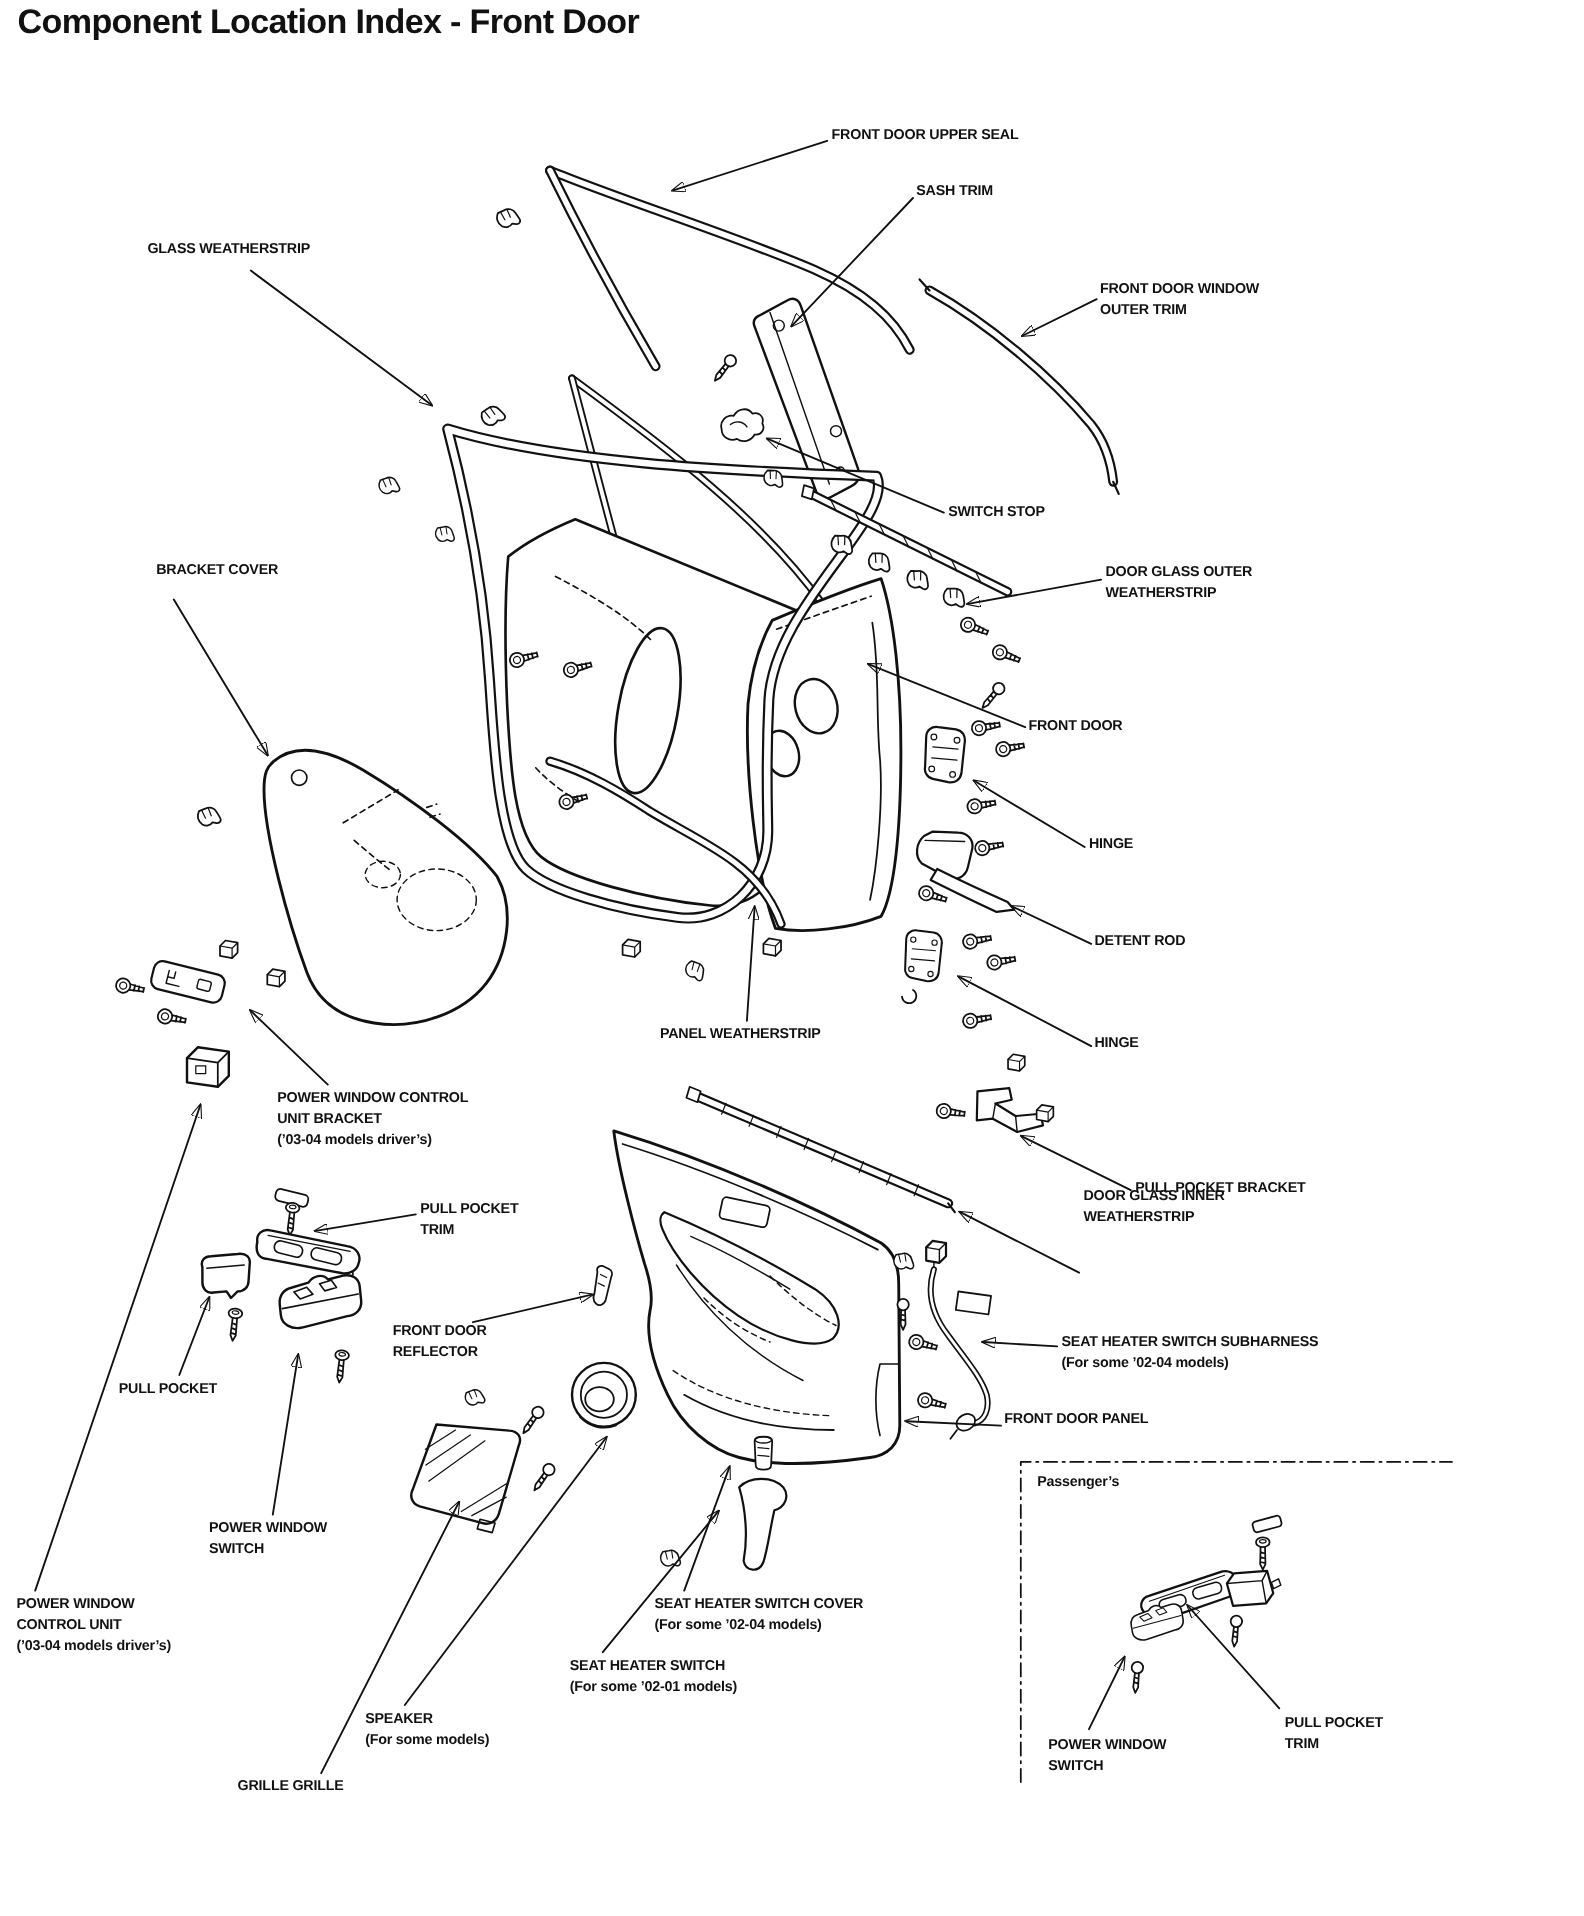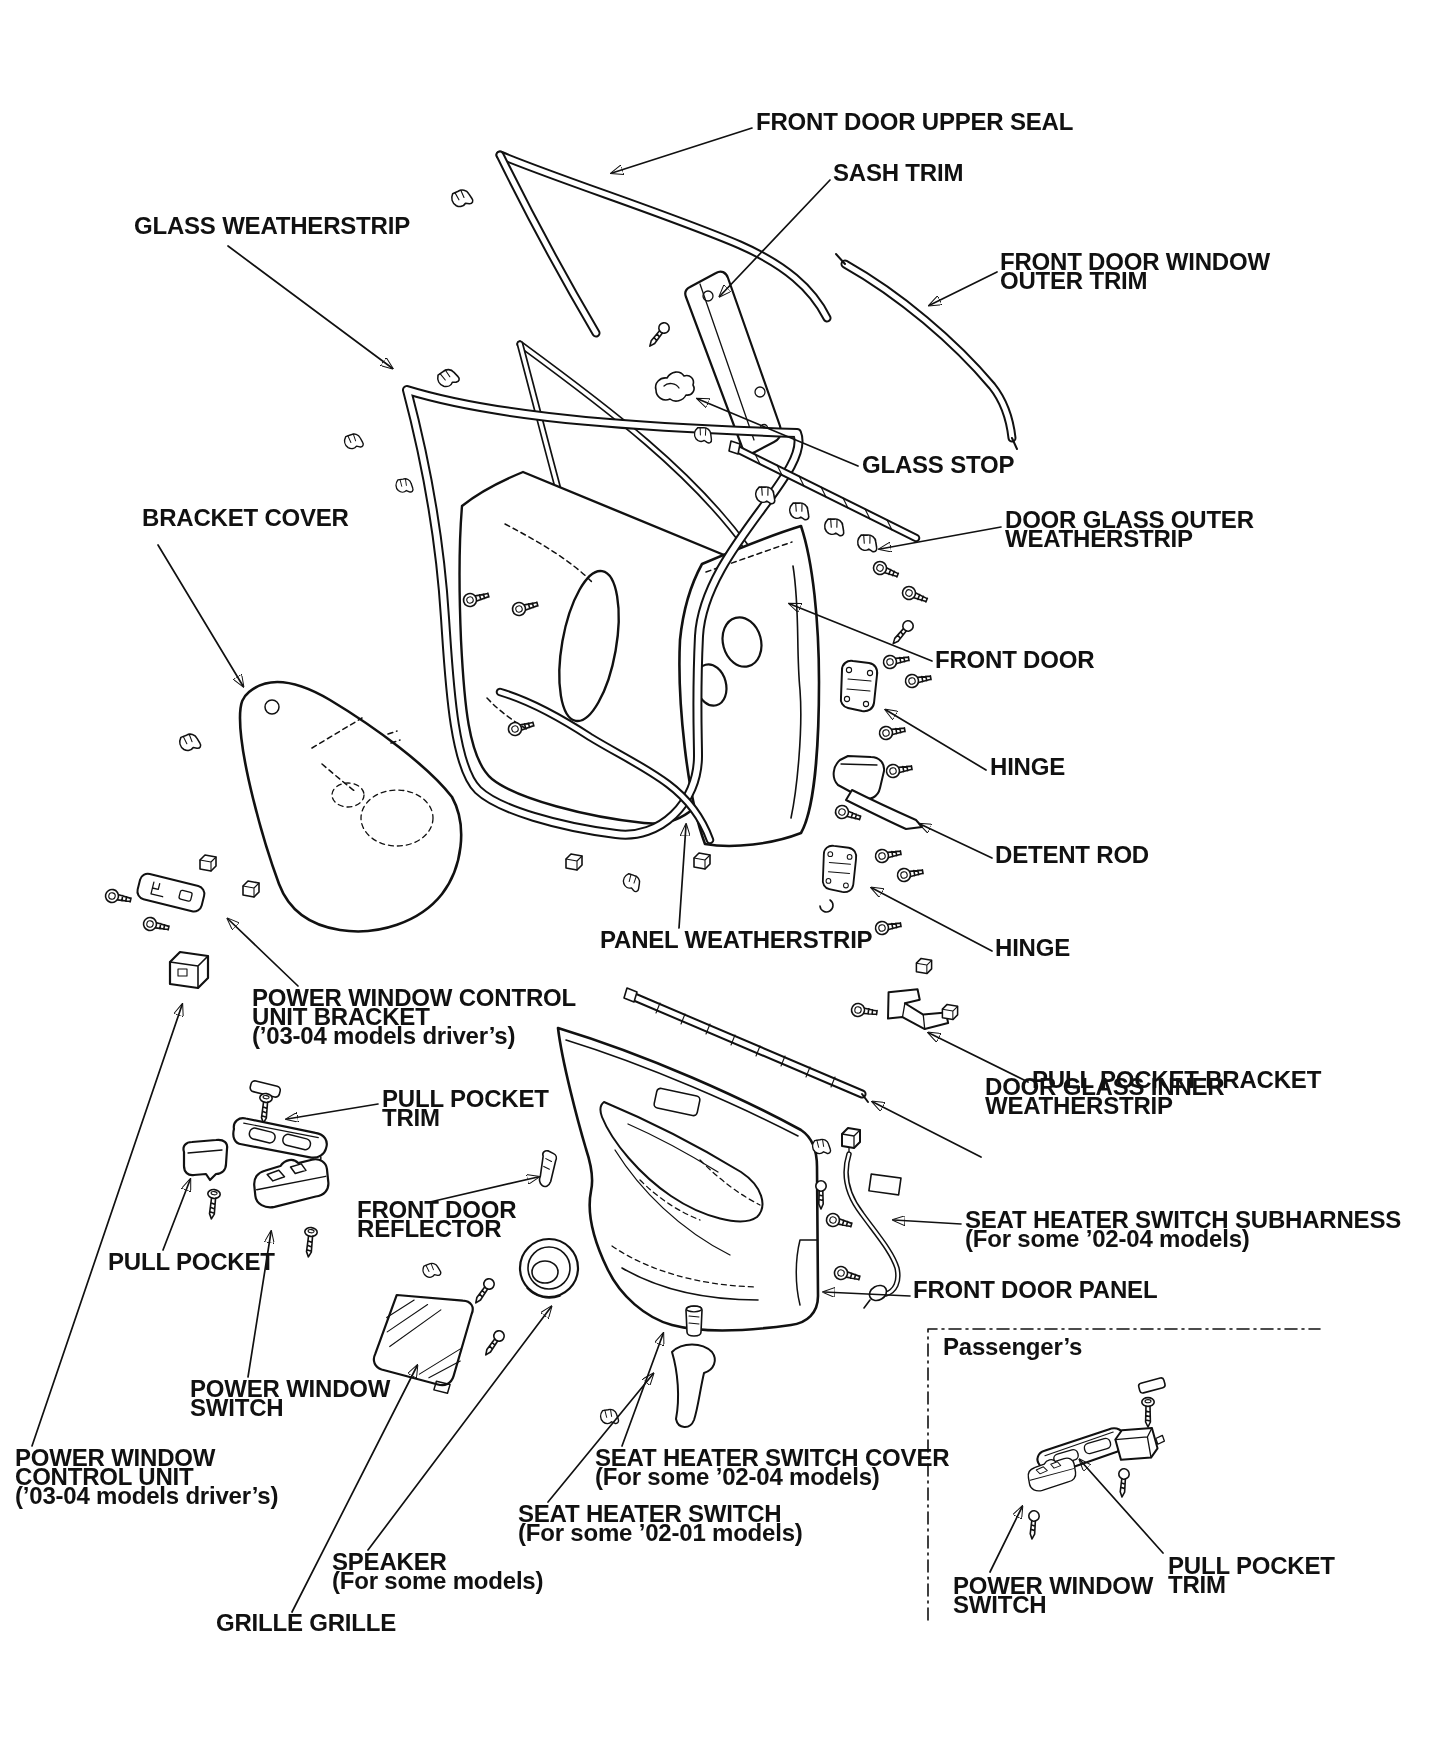--- a/index.html
+++ b/index.html
@@ -1,19 +1,19 @@
 <!DOCTYPE html>
 <html><head>
 <meta charset="utf-8">
 <style>
   html,body{margin:0;padding:0;background:#fff;}
   .page{position:relative;width:1440px;height:1742px;background:#fff;overflow:hidden;
         font-family:"Liberation Sans",sans-serif;color:#111;}
   .title{position:absolute;left:16px;top:2px;font-size:31px;font-weight:bold;letter-spacing:-0.6px;}
-  .lbl{position:absolute;font-weight:bold;font-size:24px;line-height:19px;letter-spacing:-0.2px;
+  .lbl{position:absolute;font-weight:bold;font-size:13px;line-height:19px;letter-spacing:-0.2px;
        white-space:pre-line;}
   svg.art{position:absolute;left:0;top:0;}
   svg .ln, svg path, svg circle, svg ellipse, svg rect, svg line
      {stroke:#111;fill:none;stroke-linecap:round;stroke-linejoin:round;}
   .w{fill:#fff;}
   .s1{stroke-width:1.1}.s13{stroke-width:1.3}.s15{stroke-width:1.5}.s16{stroke-width:1.6}
   .s2{stroke-width:2}.s22{stroke-width:2.2}.s24{stroke-width:2.4}.s26{stroke-width:2.6}
   .b10{stroke-width:10}.w6{stroke:#fff !important;stroke-width:6}
   .b9{stroke-width:9}.w5{stroke:#fff !important;stroke-width:5}
   .b8{stroke-width:8.5}.w4{stroke:#fff !important;stroke-width:4.5}
@@ -21,20 +21,21 @@
   .b55{stroke-width:5.5}.w25{stroke:#fff !important;stroke-width:2.5}
   .dash{stroke-dasharray:5 4}
   .ld{stroke-width:1.7;marker-end:url(#ah)}
   .box{stroke-width:1.6;stroke-dasharray:12 5 2 5}
 </style>
 </head>
 <body>
 
 <div class="page">
 
+  <div class="title">Component Location Index - Front Door</div>
 
   <svg class="art" width="1440" height="1742" viewBox="0 0 1440 1742">
     <defs>
       <marker id="ah" markerWidth="13" markerHeight="10" refX="11" refY="5" orient="auto" markerUnits="userSpaceOnUse">
         <path d="M0,0 L13,5 L0,10 Z" fill="#111" stroke="none"></path>
       </marker>
       <g id="bolt">
         <circle class="s16 w" r="6.5"></circle>
           <circle class="s1" r="3.2"></circle>
         <path class="s16" d="M6.3,-2.6 L19,-1.6 M6.3,2.6 L19,1.6 M19,-2 L19,2 M10.5,-2.6 L10.5,2.6 M14.5,-2.3 L14.5,2.3"></path>
@@ -357,21 +358,21 @@
       <path class="ld" d="M990,1572 L1022,1507"></path>
       <path class="ld" d="M1163,1553 L1080,1460"></path>
     </g>
   </svg>
 
   <div class="lbl" style="left:756px;top:112px">FRONT DOOR UPPER SEAL</div>
   <div class="lbl" style="left:833px;top:163px">SASH TRIM</div>
   <div class="lbl" style="left:134px;top:216px">GLASS WEATHERSTRIP</div>
   <div class="lbl" style="left:1000px;top:252px">FRONT DOOR WINDOW
 OUTER TRIM</div>
-  <div class="lbl" style="left:862px;top:455px">GLASS STOP</div>
+  <div class="lbl" style="left:862px;top:455px">SWITCH STOP</div>
   <div class="lbl" style="left:142px;top:508px">BRACKET COVER</div>
   <div class="lbl" style="left:1005px;top:510px">DOOR GLASS OUTER
 WEATHERSTRIP</div>
   <div class="lbl" style="left:935px;top:650px">FRONT DOOR</div>
   <div class="lbl" style="left:990px;top:757px">HINGE</div>
   <div class="lbl" style="left:995px;top:845px">DETENT ROD</div>
   <div class="lbl" style="left:995px;top:938px">HINGE</div>
   <div class="lbl" style="left:600px;top:930px">PANEL WEATHERSTRIP</div>
   <div class="lbl" style="left:252px;top:988px">POWER WINDOW CONTROL
 UNIT BRACKET

